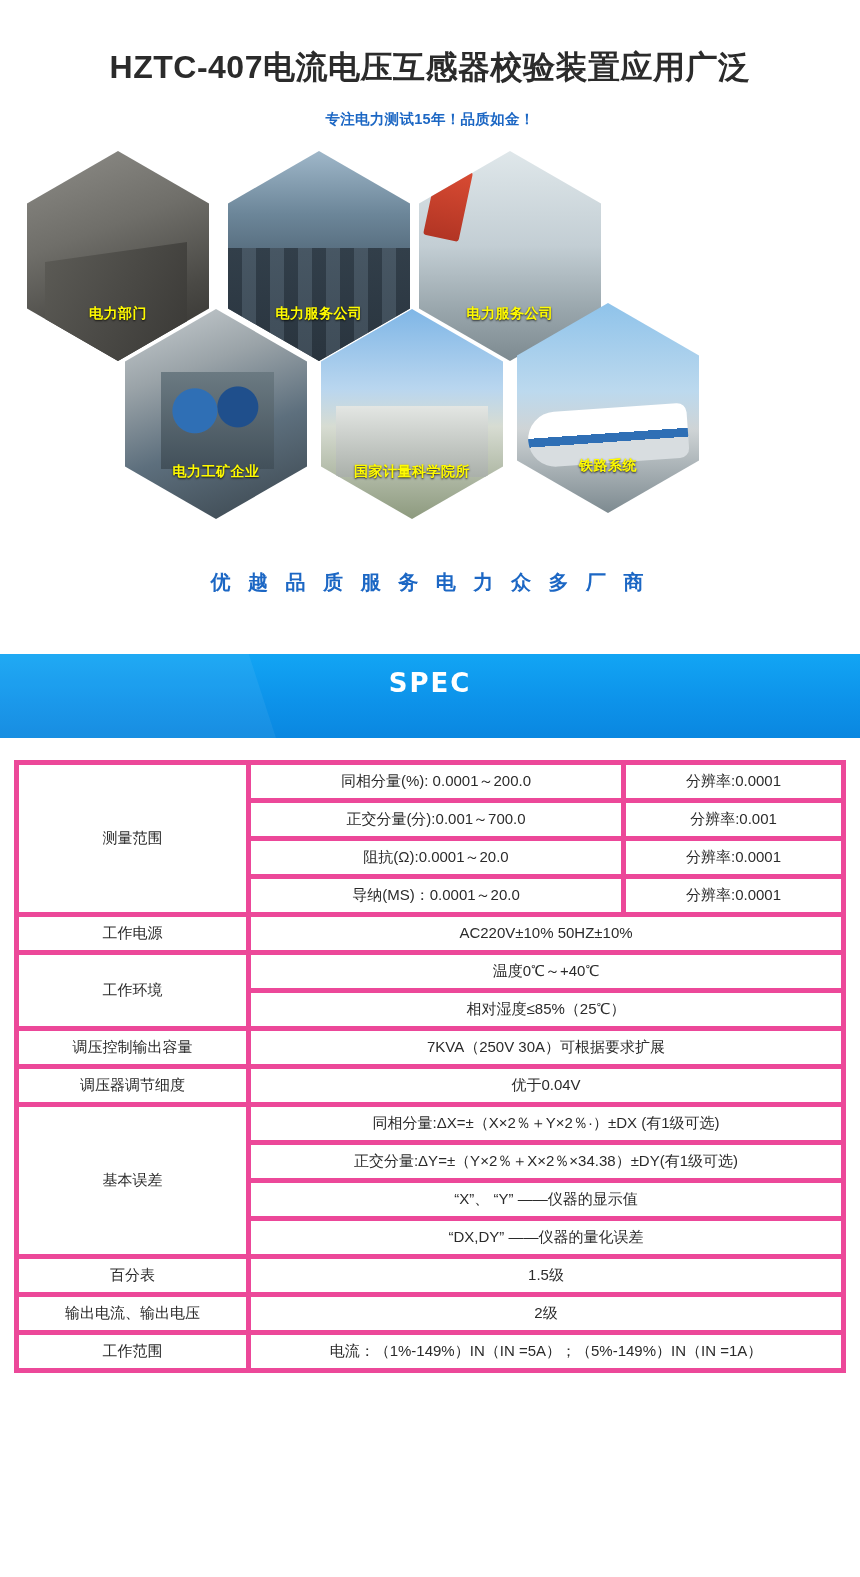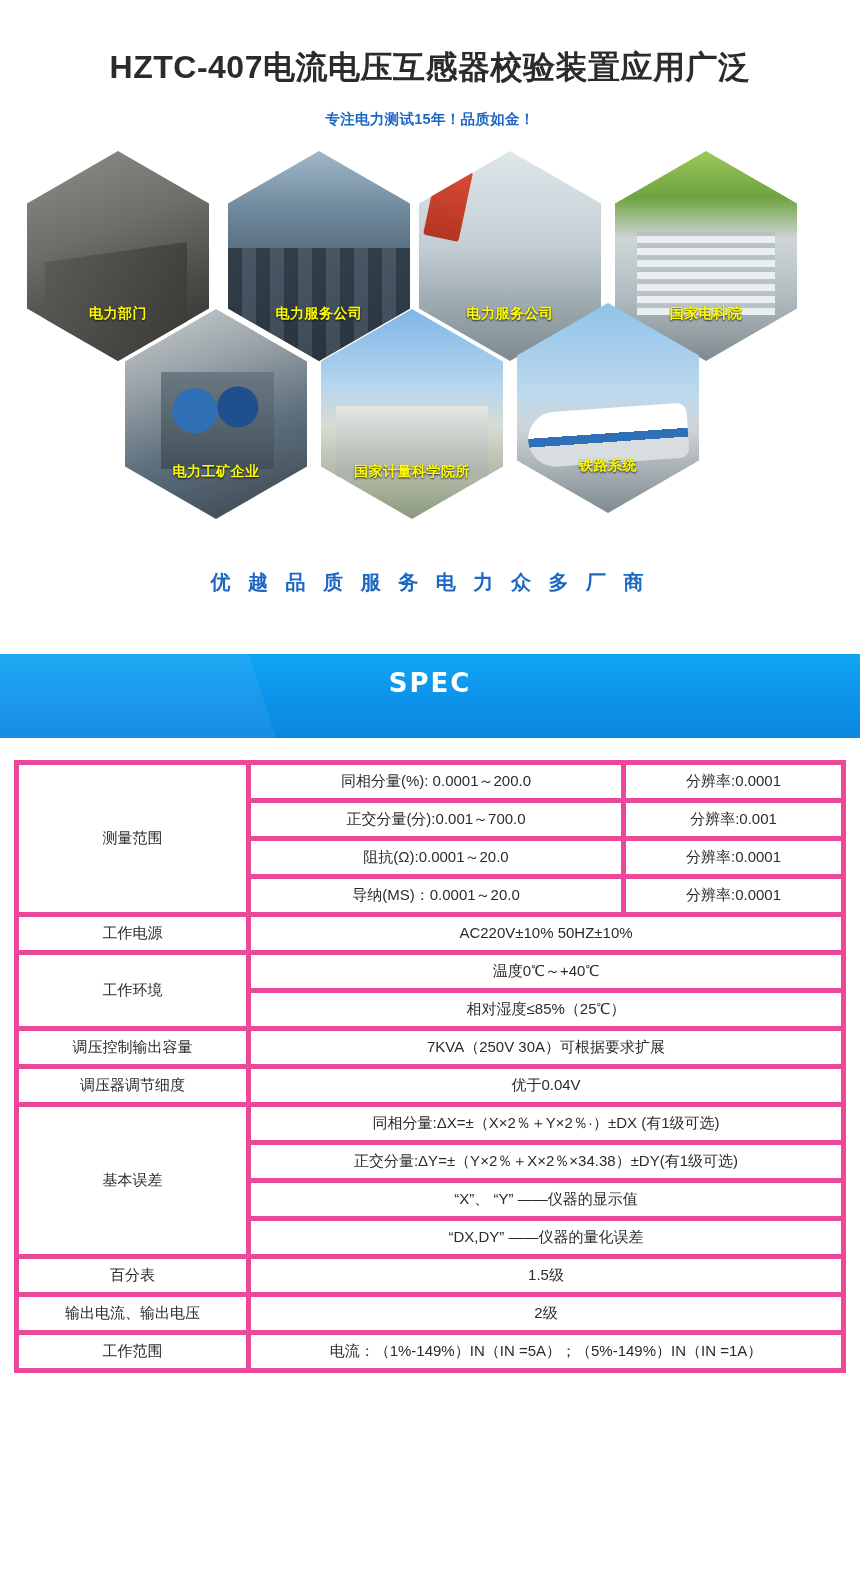--- a/index.html
+++ b/index.html
@@ -188,24 +188,20 @@
   <div class="hex r1c2">
     <div class="img ph2"></div>
     <div class="cap">电力服务公司</div>
   </div>
 
   <div class="hex r1c3">
     <div class="img ph3"></div>
     <div class="cap">电力服务公司</div>
   </div>
 
-  <div class="hex r1c4">
-    <div class="img ph4"></div>
-    <div class="cap">国家电科院</div>
-  </div>
 
   <div class="hex r2c2">
     <div class="img ph6"></div>
     <div class="cap">国家计量科学院所</div>
   </div>
 
   <div class="hex r2c1">
     <div class="img ph5"></div>
     <div class="cap">电力工矿企业</div>
   </div>

